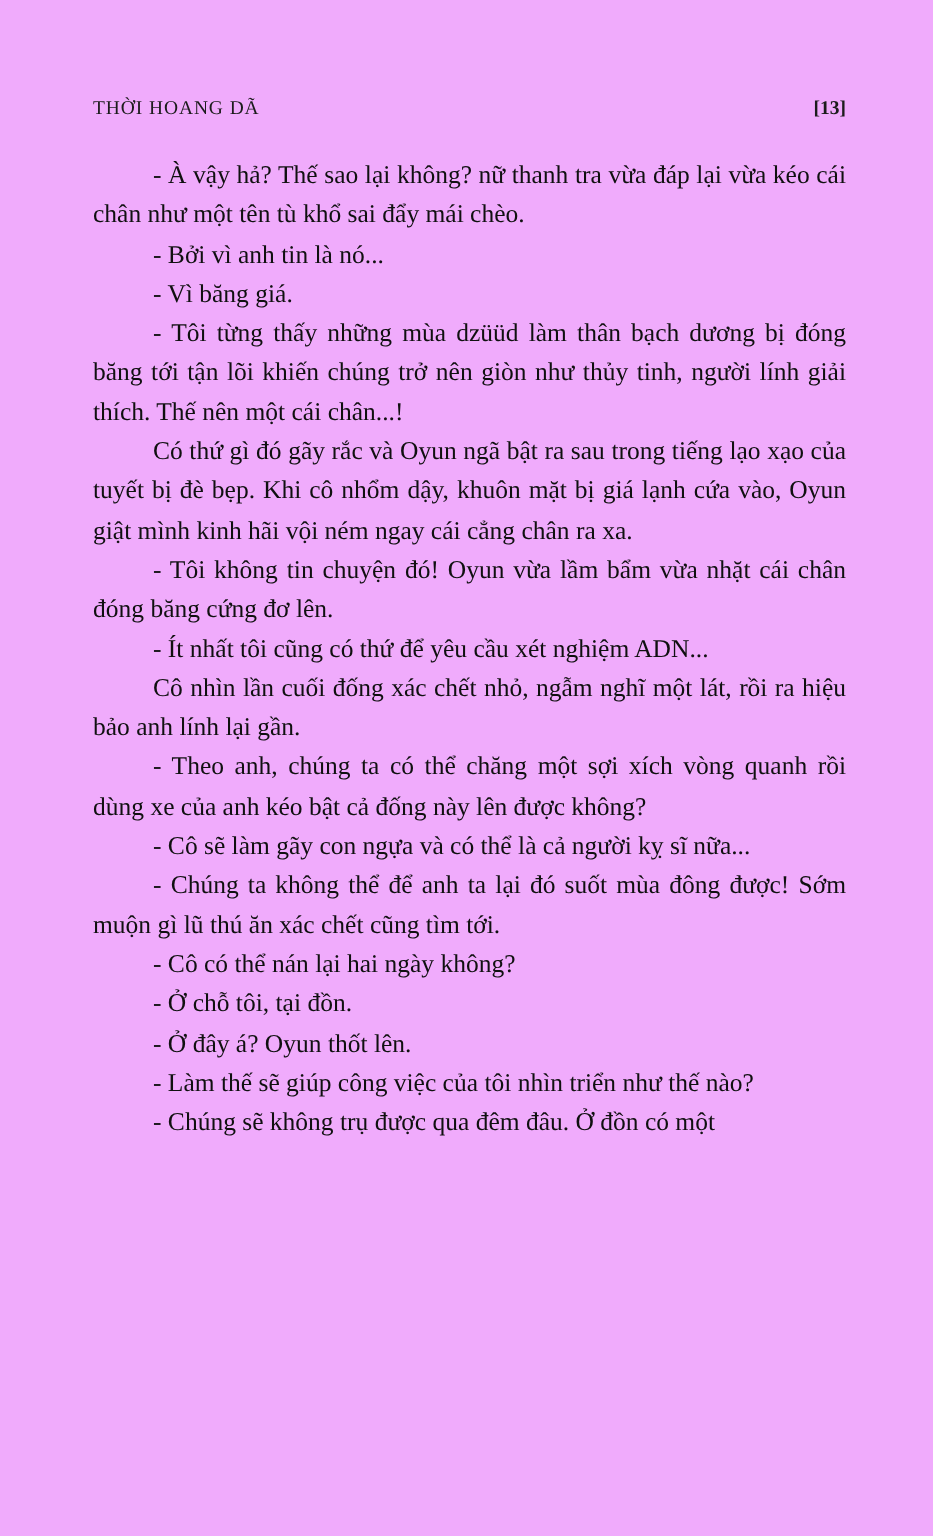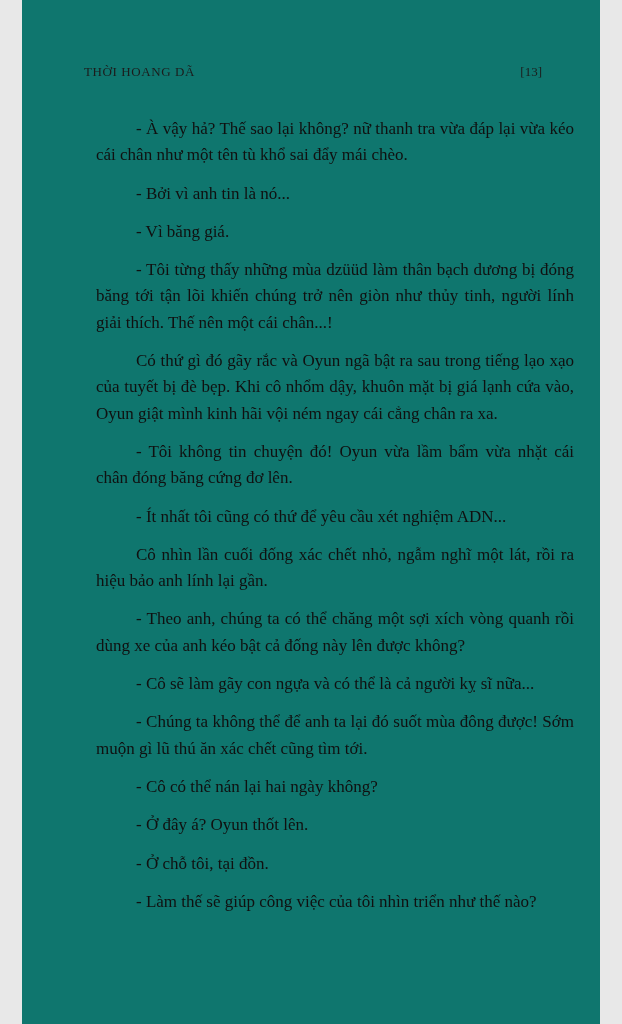--- a/index.html
+++ b/index.html
@@ -1,22 +1,22 @@
 <!DOCTYPE html>
 <html><head>
 <meta charset="utf-8">
 <style>
   * { box-sizing: border-box; }
   html, body { margin: 0; padding: 0; background: #e8e8e8; }
   .page {
     position: relative;
-    width: 578px;
+    width: 622px;
     height: 1024px;
     margin: 0 auto;
-    background: #0f766e;
+    background: #f0abfc;
     color: #141414;
     font-family: "Liberation Serif", serif;
     overflow: hidden;
   }
   .page-header {
     position: absolute;
     top: 64px;
     left: 62px;
     right: 58px;
     display: flex;
@@ -24,36 +24,36 @@
     align-items: baseline;
     font-size: 13px;
     letter-spacing: 0.6px;
     color: #1c1c1c;
   }
   .running-title {
     font-family: "Liberation Serif", serif;
     font-weight: normal;
   }
   .page-number {
-    font-weight: normal;
+    font-weight: bold;
     letter-spacing: 0;
     text-align: center;
   }
   .page-body {
     position: absolute;
     top: 104px;
     left: 62px;
     width: 502px;
     font-size: 17px;
     line-height: 26.3px;
     text-align: justify;
     color: #101010;
   }
   .page-body p {
-    margin: 12px;
+    margin: 0;
     padding: 0;
     text-indent: 40px;
   }
 </style>
 </head>
 <body>
 
 <div class="page">
 
   <div class="page-header">
@@ -67,18 +67,19 @@
     <p>- Vì băng giá.</p>
     <p>- Tôi từng thấy những mùa dzüüd làm thân bạch dương bị đóng băng tới tận lõi khiến chúng trở nên giòn như thủy tinh, người lính giải thích. Thế nên một cái chân...!</p>
     <p>Có thứ gì đó gãy rắc và Oyun ngã bật ra sau trong tiếng lạo xạo của tuyết bị đè bẹp. Khi cô nhổm dậy, khuôn mặt bị giá lạnh cứa vào, Oyun giật mình kinh hãi vội ném ngay cái cẳng chân ra xa.</p>
     <p>- Tôi không tin chuyện đó! Oyun vừa lầm bẩm vừa nhặt cái chân đóng băng cứng đơ lên.</p>
     <p>- Ít nhất tôi cũng có thứ để yêu cầu xét nghiệm ADN...</p>
     <p>Cô nhìn lần cuối đống xác chết nhỏ, ngẫm nghĩ một lát, rồi ra hiệu bảo anh lính lại gần.</p>
     <p>- Theo anh, chúng ta có thể chăng một sợi xích vòng quanh rồi dùng xe của anh kéo bật cả đống này lên được không?</p>
     <p>- Cô sẽ làm gãy con ngựa và có thể là cả người kỵ sĩ nữa...</p>
     <p>- Chúng ta không thể để anh ta lại đó suốt mùa đông được! Sớm muộn gì lũ thú ăn xác chết cũng tìm tới.</p>
     <p>- Cô có thể nán lại hai ngày không?</p>
+    <p>- Ở chỗ tôi, tại đồn.</p>
     <p>- Ở đây á? Oyun thốt lên.</p>
-    <p>- Ở chỗ tôi, tại đồn.</p>
     <p>- Làm thế sẽ giúp công việc của tôi nhìn triển như thế nào?</p>
+    <p>- Chúng sẽ không trụ được qua đêm đâu. Ở đồn có một</p>
   </div>
 
 </div>
 
 </body></html>

